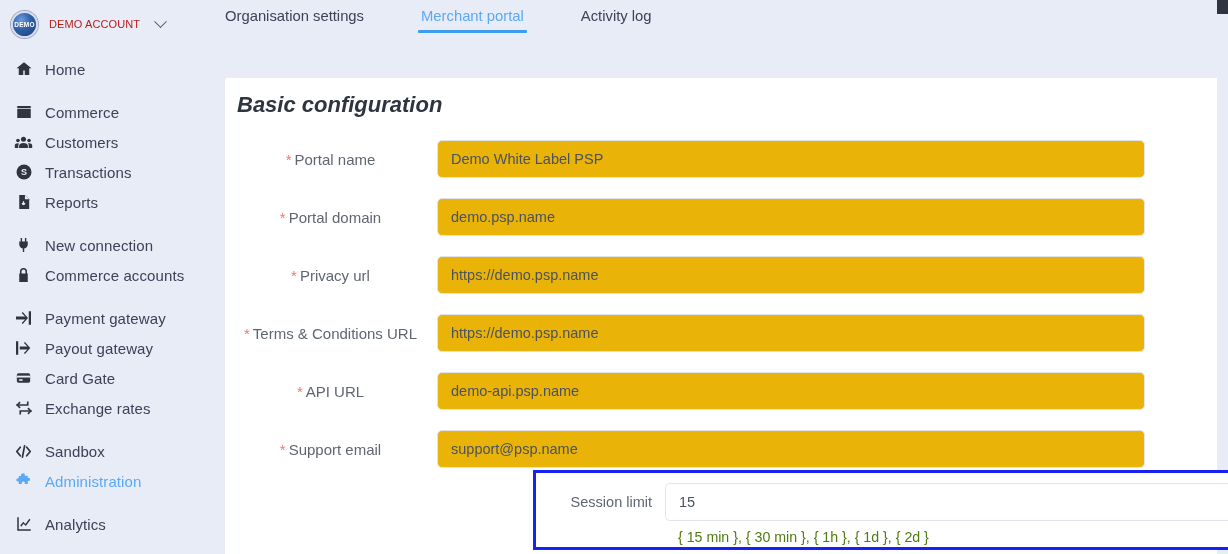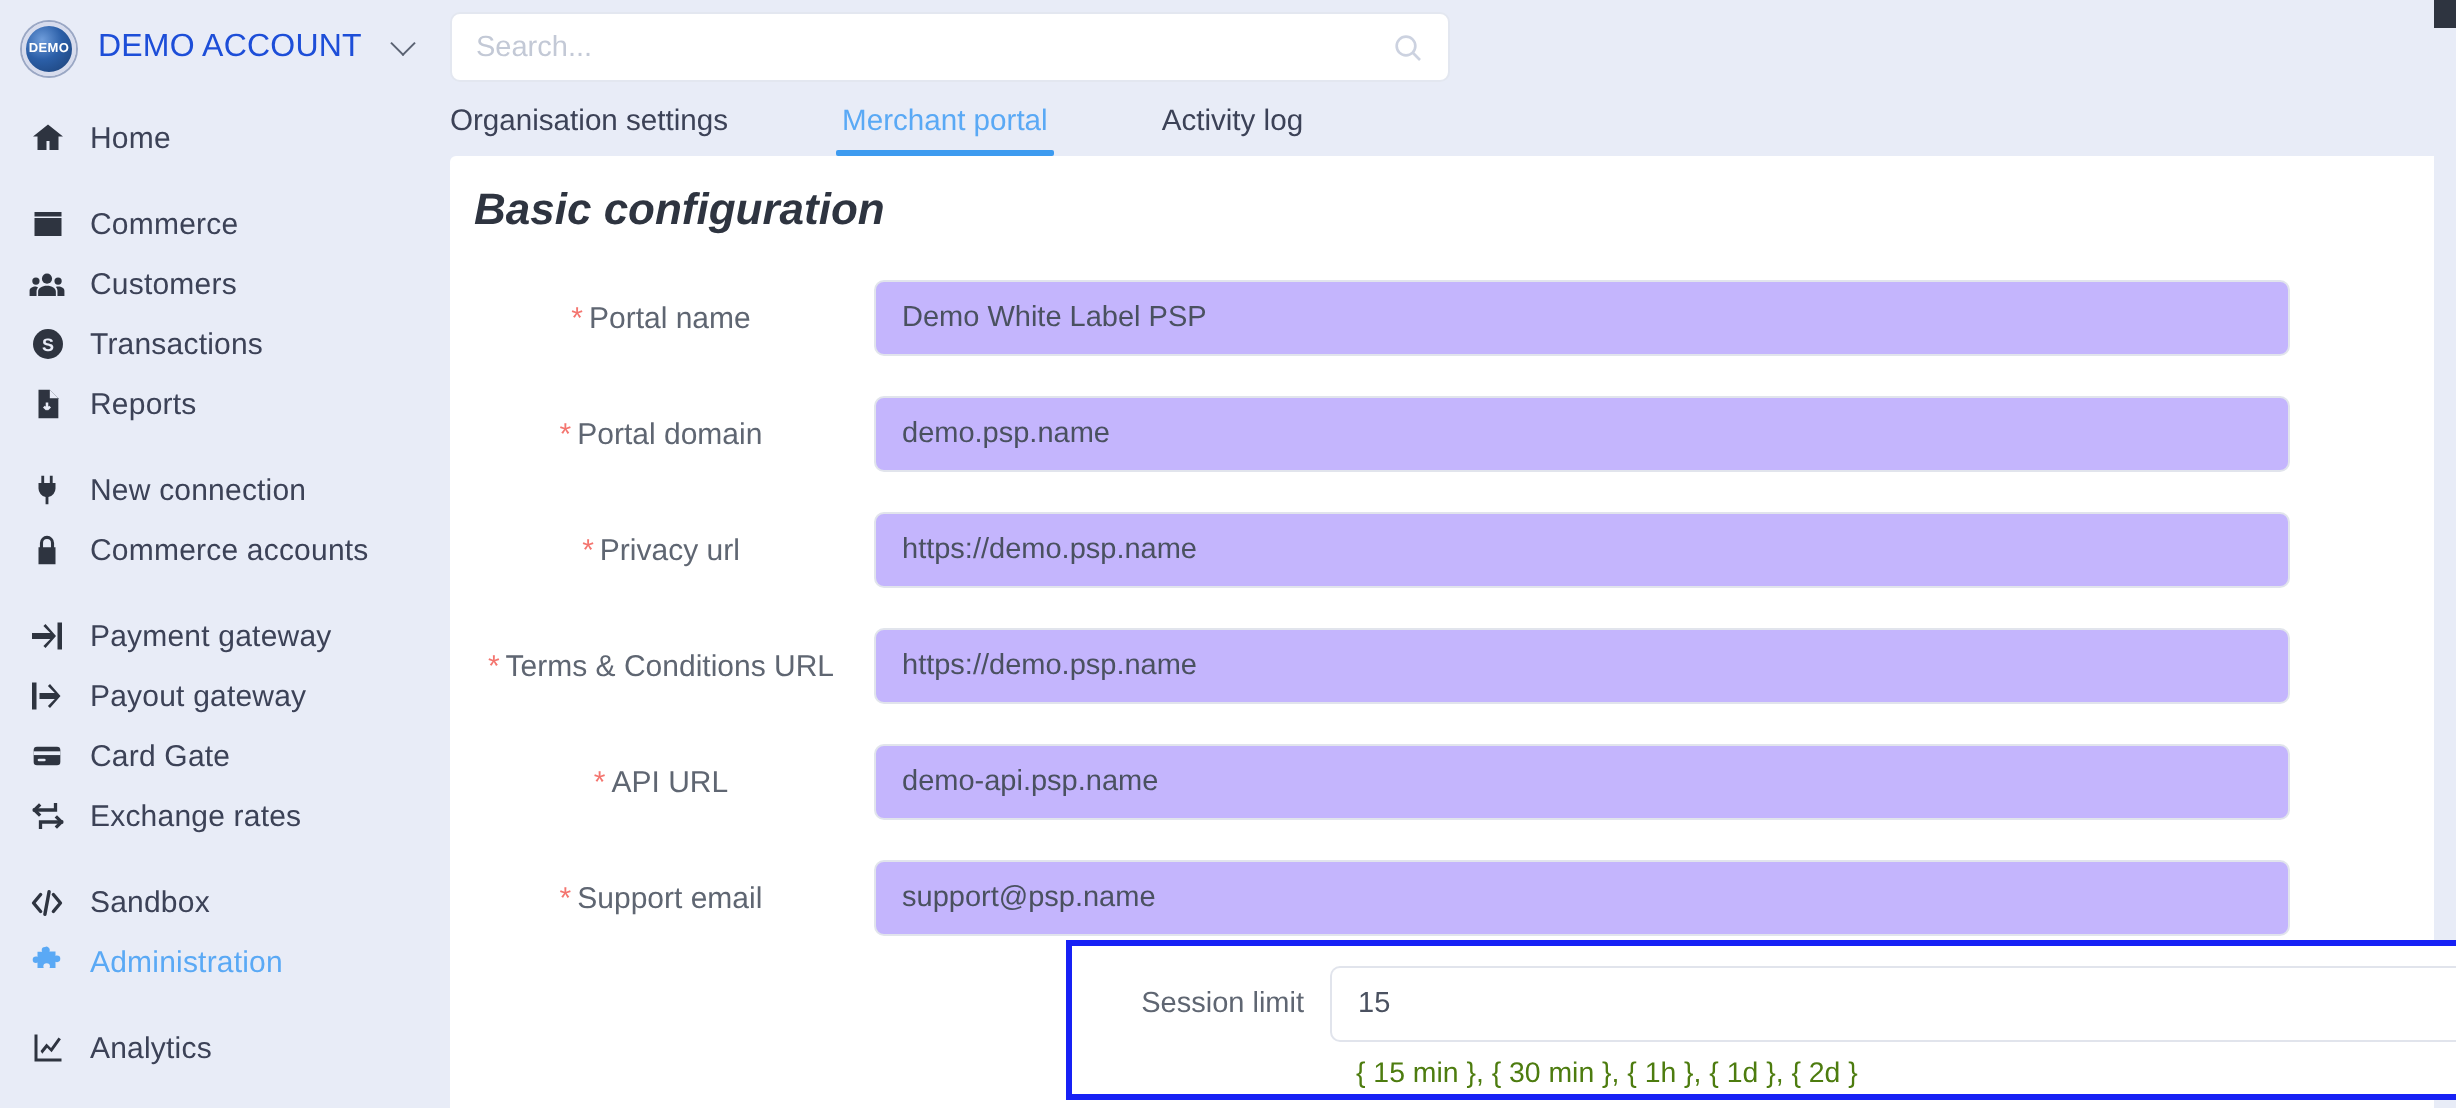--- a/index.html
+++ b/index.html
@@ -29,21 +29,21 @@
     background: radial-gradient(circle at 35% 30%, #6f9ddb 0%, #2b5fa8 45%, #1b3f74 100%);
     border: 2px solid #d7dced;
     box-shadow: 0 0 0 1px #9aa7c4;
     display: flex; align-items: center; justify-content: center;
     flex: 0 0 27px;
   }
   .acct-logo span {
     color: #ffffff; font-size: 6.5px; font-weight: bold; letter-spacing: .2px;
   }
   .acct-name {
-    font-size: 16px; color: #1d4ed8; letter-spacing: .1px; white-space: nowrap;
+    font-size: 11px; color: #b91c1c; letter-spacing: .1px; white-space: nowrap;
   }
   .caret-dn {
     margin-left: 5px; width: 9px; height: 9px;
     border-right: 1.6px solid #5a6272; border-bottom: 1.6px solid #5a6272;
     transform: rotate(45deg) translate(-2px,-2px);
     flex: 0 0 auto;
   }
 
   .nav-group { margin-top: 13px; }
   .nav-item {
@@ -117,21 +117,21 @@
   .flabel {
     width: 200px; flex: 0 0 200px; text-align: center;
     font-size: 15px; color: #5f6672; padding-right: 13px;
     white-space: nowrap;
   }
   .req { color: #f4756f; margin-right: 3px; }
   .fctl { flex: 1 1 auto; padding-right: 72px; }
   .finput {
     width: 100%; height: 38px;
     border: 1px solid #e1e4ec; border-radius: 5px;
-    background: #c4b5fd; padding: 0 13px;
+    background: #eab308; padding: 0 13px;
     font-family: "Liberation Sans", sans-serif;
     font-size: 14.5px; color: #4a5160; outline: none;
   }
 
   
   .hl-box {
     position: absolute; left: 308px; top: 470px;
     width: 868px; height: 80px;
     border: 3px solid #1721f5; background: #ffffff;
   }
@@ -313,29 +313,20 @@
             </span>
             <span class="nav-lb">Analytics</span>
           </div>
         </div>
       </nav>
   </aside>
 
   <section class="main">
     <div class="sb-nub"></div>
 
-    <div class="topbar">
-      <div class="search-wrap">
-        <input class="search-inp" value="" placeholder="Search..." style="">
-        <svg class="search-ic" viewBox="0 0 24 24" fill="none" stroke="currentColor" stroke-width="2">
-          <circle cx="10.5" cy="10.5" r="7"></circle>
-            <line x1="15.8" y1="15.8" x2="21" y2="21"></line>
-        </svg>
-      </div>
-    </div>
 
     <div class="tabs" id="tabs-root">
         <div class="tab">Organisation settings</div>
         <div class="tab active">Merchant portal</div>
         <div class="tab">Activity log</div>
       </div>
 
     <div class="panel">
       <div class="panel-title">Basic configuration</div>
       <div class="form" id="form-root">

